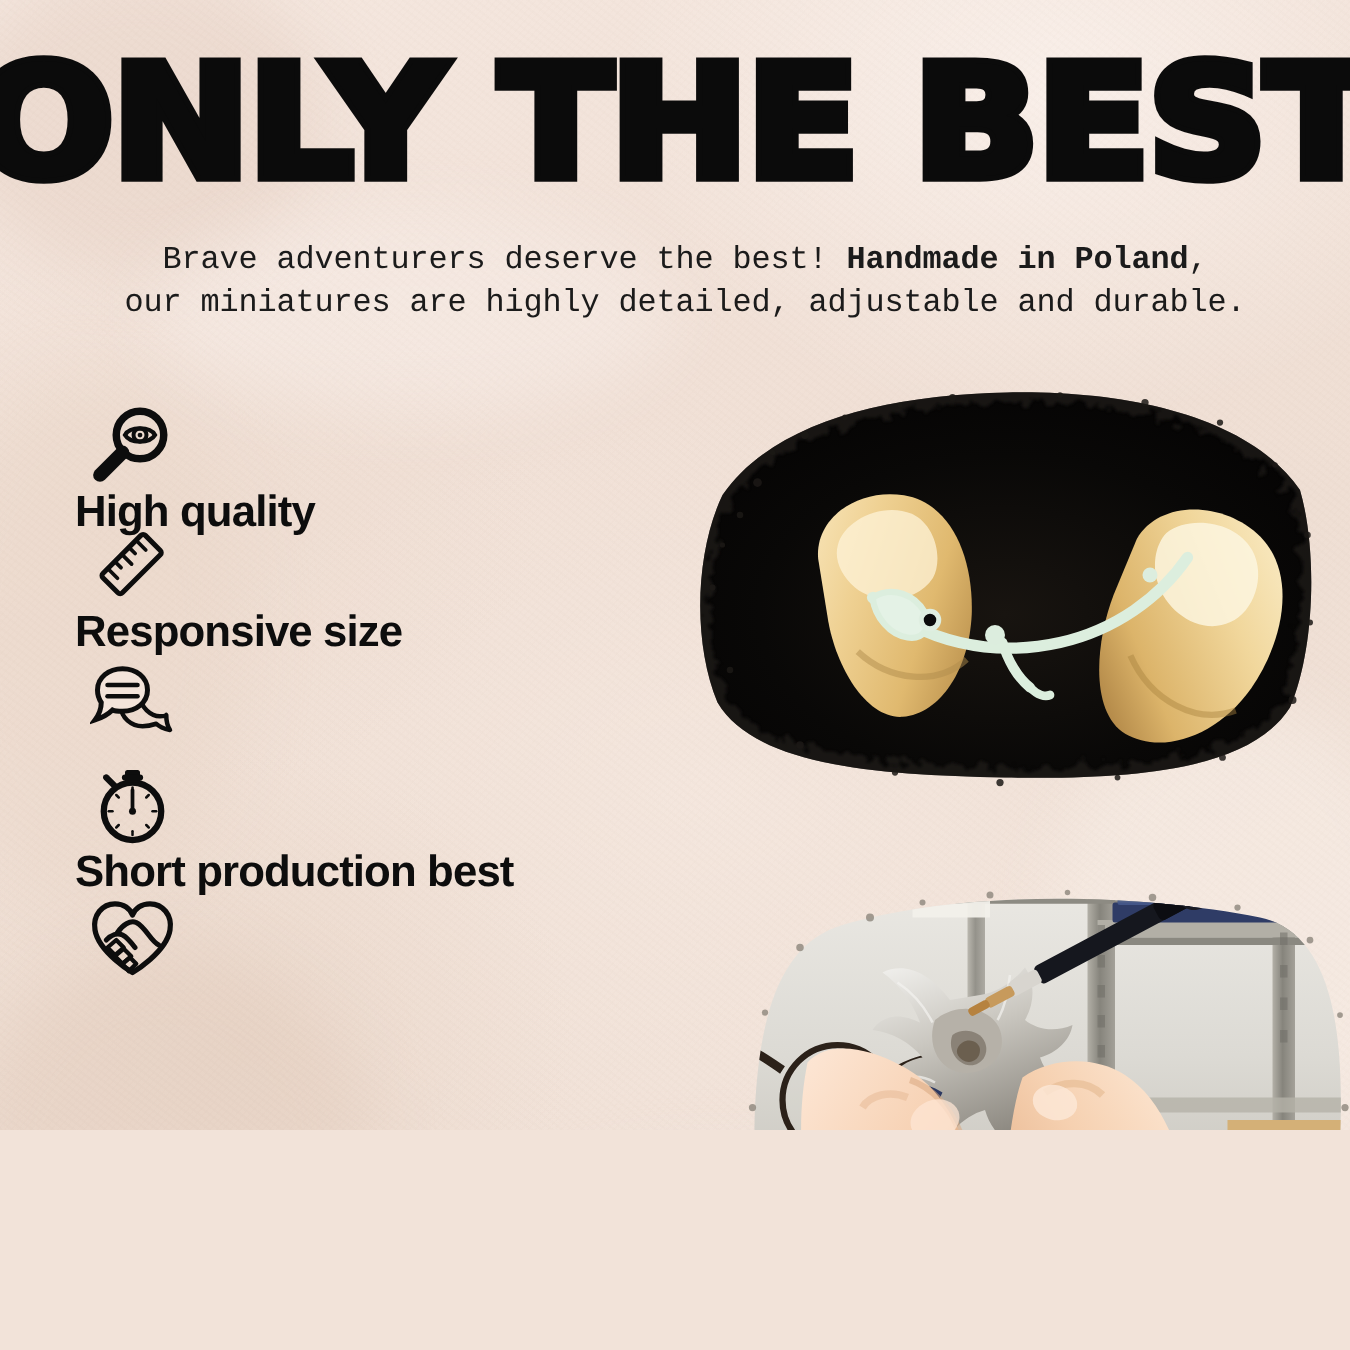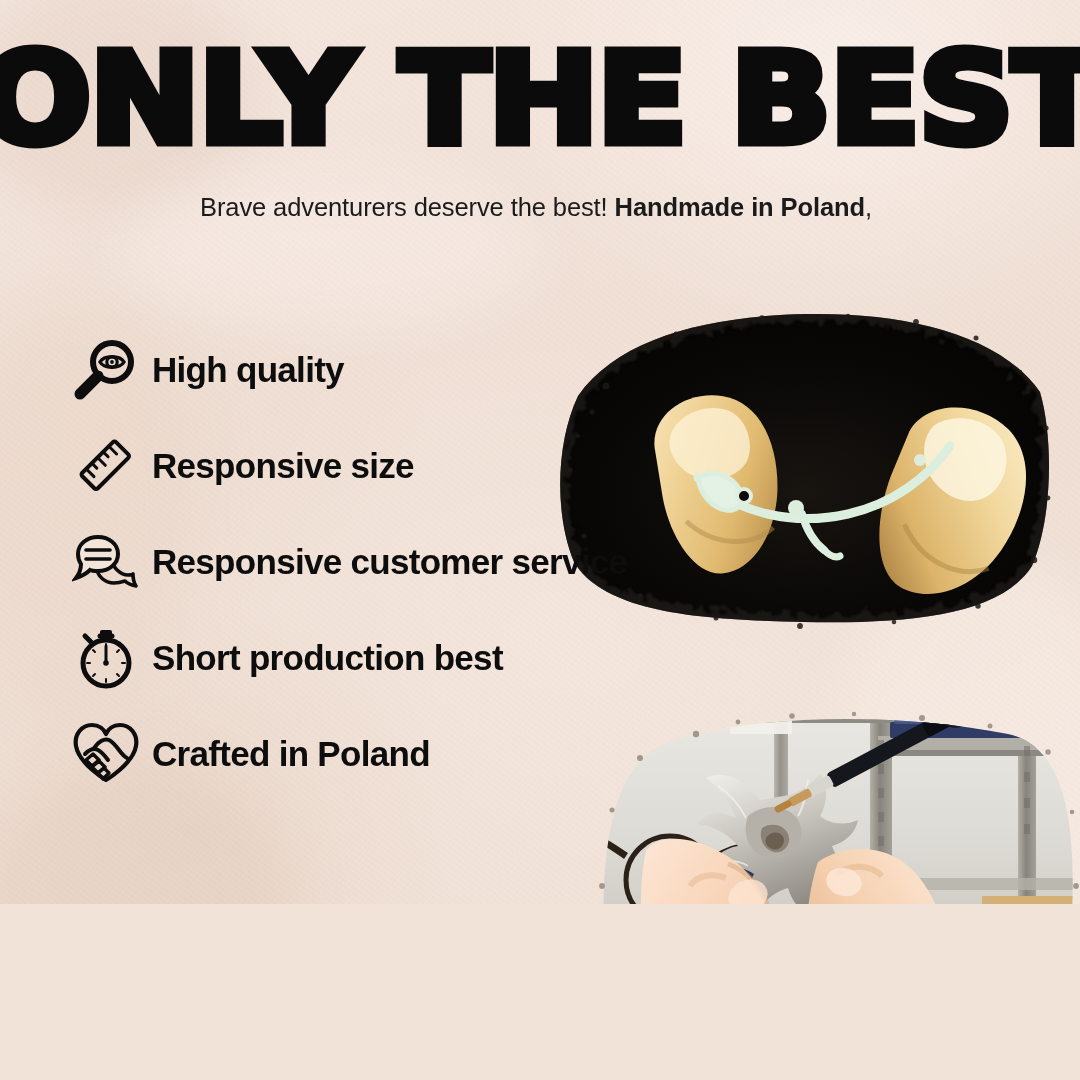--- a/index.html
+++ b/index.html
@@ -53,37 +53,39 @@
     letter-spacing:-1px;
     color:#0b0b0b;
     -webkit-text-stroke:9px #0b0b0b;
     paint-order:stroke fill;
     white-space:nowrap;
     transform:scaleX(1.06);
   }
 
   
   #subtitle {
-    position:absolute; left:86px; top:190px; width:900px;
+    position:absolute; left:98px; top:190px; width:900px;
     text-align:center;
     font-size:25.5px;
     line-height:1.38;
     color:#1b1b1b;
     letter-spacing:-.1px;
+    font-family:Liberation Mono, monospace;
   }
   #subtitle b { font-weight:700; }
 
   
   #features {
     position:absolute; left:60px; top:322px; width:740px;
     z-index:4;
   }
   .feat {
-    display:flex; align-items:center;
+    display:flex; align-items:flex-start;
     height:96px;
+    flex-direction:column;
   }
   .feat-ico {
     width:92px; min-width:92px; height:92px;
     display:flex; align-items:center; justify-content:center;
   }
   .feat-ico svg { display:block; }
   .feat-label {
     font-size:35px;
     font-weight:700;
     color:#0d0d0d;
@@ -107,20 +109,21 @@
   <div class="blotch b3"></div>
   <div class="blotch b4"></div>
   <div class="blotch b5"></div>
   <div class="blotch b6"></div>
   <div class="grain"></div>
 
   <div id="headline">ONLY THE BEST</div>
 
   <div id="subtitle">
     <span>Brave adventurers deserve the best! </span><b>Handmade in Poland</b><span>,</span><br>
+    <span>our miniatures are highly detailed, adjustable and durable.</span>
   </div>
 
   <div class="photo" id="photo-top">
     <svg width="512" height="330" viewBox="0 0 512 330" style="position:absolute;inset:0;">
       <defs>
         <filter id="tornTop" x="-20%" y="-20%" width="140%" height="140%">
           <feTurbulence type="fractalNoise" baseFrequency="0.045 0.06" numOctaves="5" seed="12" result="n"></feTurbulence>
           <feDisplacementMap in="SourceGraphic" in2="n" scale="34" xChannelSelector="R" yChannelSelector="G"></feDisplacementMap>
         </filter>
         <filter id="tornTopSoft" x="-20%" y="-20%" width="140%" height="140%">
@@ -432,21 +435,20 @@
         <svg width="68" height="68" viewBox="0 0 68 68">
           <path d="M40,30 C40,40 49,47 56,47 C58,47 60,47 61,46 C61,51 62,55 64,58
                    C59,57 55,55 53,53 C50,54 46,55 42,55 C33,55 25,48 25,40
                    C25,32 33,26 42,26" fill="none" stroke="#0d0d0d" stroke-width="3.6" stroke-linejoin="round"></path>
           <path d="M6,26 C6,16 15,9 26,9 C37,9 46,16 46,26 C46,36 37,43 26,43
                    C23,43 20,43 18,42 C15,45 10,48 4,50 C7,46 9,41 9,36 C7,33 6,30 6,26 Z" fill="#f3e4da" stroke="#0d0d0d" stroke-width="4"></path>
           <path d="M14,22 L38,22" stroke="#0d0d0d" stroke-width="3.6" stroke-linecap="round"></path>
           <path d="M14,31 L38,31" stroke="#0d0d0d" stroke-width="3.6" stroke-linecap="round"></path>
         </svg>
       </div>
-      <div class="feat-label">Responsive customer service</div>
     </div>
 
     <div class="feat">
       <div class="feat-ico">
         <svg width="68" height="68" viewBox="0 0 68 68">
           <circle cx="34" cy="39" r="23" fill="none" stroke="#0d0d0d" stroke-width="5"></circle>
           <rect x="28" y="6" width="12" height="10" rx="2" fill="#0d0d0d"></rect>
           <path d="M28,12 L40,12" stroke="#0d0d0d" stroke-width="5" stroke-linecap="round"></path>
           <path d="M13,12 L20,19" stroke="#0d0d0d" stroke-width="5" stroke-linecap="round"></path>
           <path d="M34,39 L34,22" stroke="#0d0d0d" stroke-width="3" stroke-linecap="round"></path>
@@ -473,17 +475,16 @@
                    C37,9 42,5 49,5 C59,5 67,14 65,26 C62,44 35,60 35,60 Z" fill="none" stroke="#0d0d0d" stroke-width="4.2" stroke-linejoin="round"></path>
           <path d="M23,28 C27,22 33,18 38,20 C42,22 45,26 48,30 C51,34 54,37 56,38" fill="none" stroke="#0d0d0d" stroke-width="4" stroke-linecap="round"></path>
           <path d="M14,34 C18,30 23,28 27,30 C31,32 34,36 37,40" fill="none" stroke="#0d0d0d" stroke-width="4" stroke-linecap="round"></path>
           <g fill="none" stroke="#0d0d0d" stroke-width="3.4" stroke-linejoin="round">
             <path d="M15,40 L22,34 L28,40 L21,46 Z"></path>
             <path d="M21,47 L28,41 L34,47 L27,53 Z"></path>
             <path d="M27,53 L33,48 L38,53 L32,59 Z"></path>
           </g>
         </svg>
       </div>
-      <div class="feat-label">Crafted in Poland</div>
     </div>
 
   </div>
 </div>
 
 </body></html>

